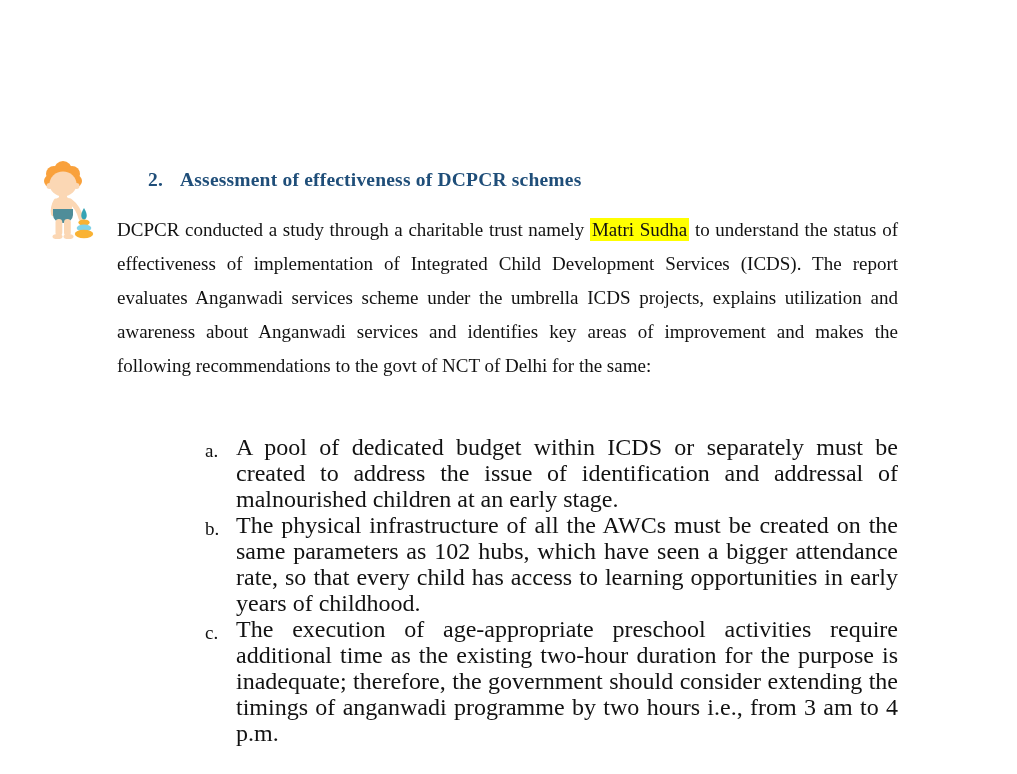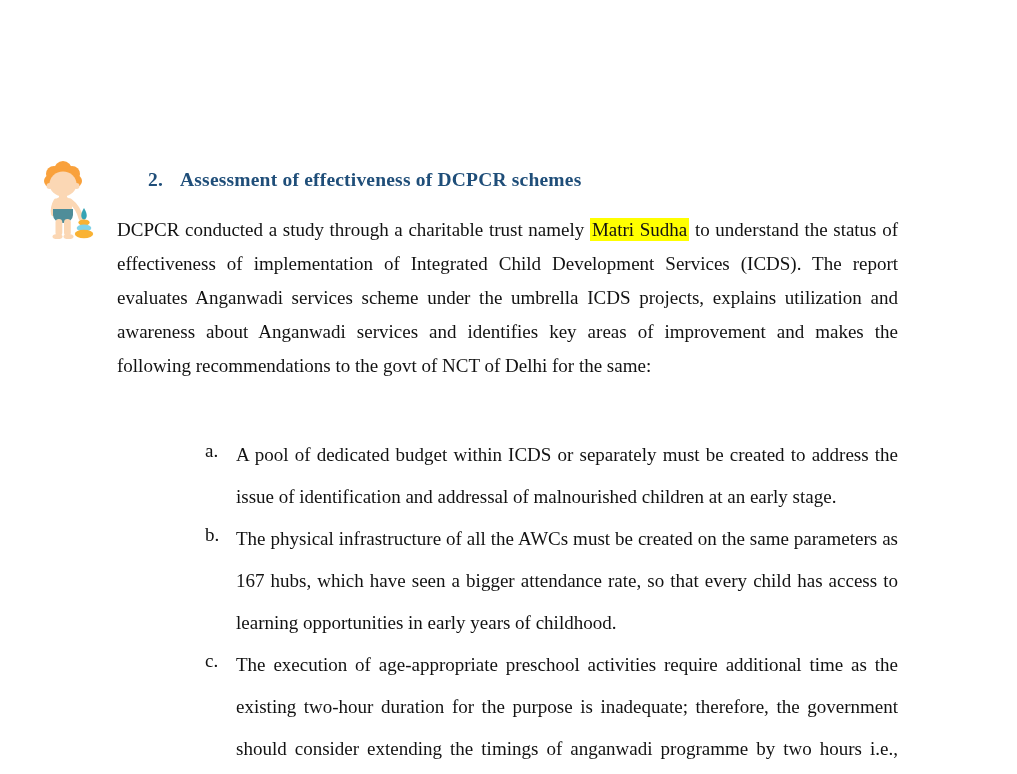--- a/index.html
+++ b/index.html
@@ -64,22 +64,22 @@
     display: flex;
     align-items: flex-start;
   }
   .rec-marker {
     flex: 0 0 31px;
     font-size: 19px;
     line-height: 34px;
   }
   .rec-text {
     flex: 1 1 auto;
-    font-size: 19px;
-    line-height: 42px;
+    font-size: 24px;
+    line-height: 26px;
     text-align: justify;
   }
 </style>
 </head>
 <body>
 
 <div class="page">
 
   <div class="doc-icon">
     <svg width="58" height="82" viewBox="0 0 58 82" xmlns="http://www.w3.org/2000/svg" aria-hidden="true">
@@ -129,21 +129,21 @@
 
   <div class="body-paragraph"><span>DCPCR conducted a study through a charitable trust namely </span><span class="hl">Matri Sudha</span><span> to understand the status of effectiveness of implementation of Integrated Child Development Services (ICDS). The report evaluates Anganwadi services scheme under the umbrella ICDS projects, explains utilization and awareness about Anganwadi services and identifies key areas of improvement and makes the following recommendations to the govt of NCT of Delhi for the same:</span></div>
 
   <div class="rec-list">
     <div class="rec-item">
       <span class="rec-marker">a.</span>
       <span class="rec-text">A pool of dedicated budget within ICDS or separately must be created to address the issue of identification and addressal of malnourished children at an early stage.</span>
     </div>
     <div class="rec-item">
       <span class="rec-marker">b.</span>
-      <span class="rec-text">The physical infrastructure of all the AWCs must be created on the same parameters as 167 hubs, which have seen a bigger attendance rate, so that every child has access to learning opportunities in early years of childhood.</span>
+      <span class="rec-text">The physical infrastructure of all the AWCs must be created on the same parameters as 102 hubs, which have seen a bigger attendance rate, so that every child has access to learning opportunities in early years of childhood.</span>
     </div>
     <div class="rec-item">
       <span class="rec-marker">c.</span>
-      <span class="rec-text">The execution of age-appropriate preschool activities require additional time as the existing two-hour duration for the purpose is inadequate; therefore, the government should consider extending the timings of anganwadi programme by two hours i.e., from 8 am to 4 p.m.</span>
+      <span class="rec-text">The execution of age-appropriate preschool activities require additional time as the existing two-hour duration for the purpose is inadequate; therefore, the government should consider extending the timings of anganwadi programme by two hours i.e., from 3 am to 4 p.m.</span>
     </div>
   </div>
 
 </div>
 
 </body></html>

